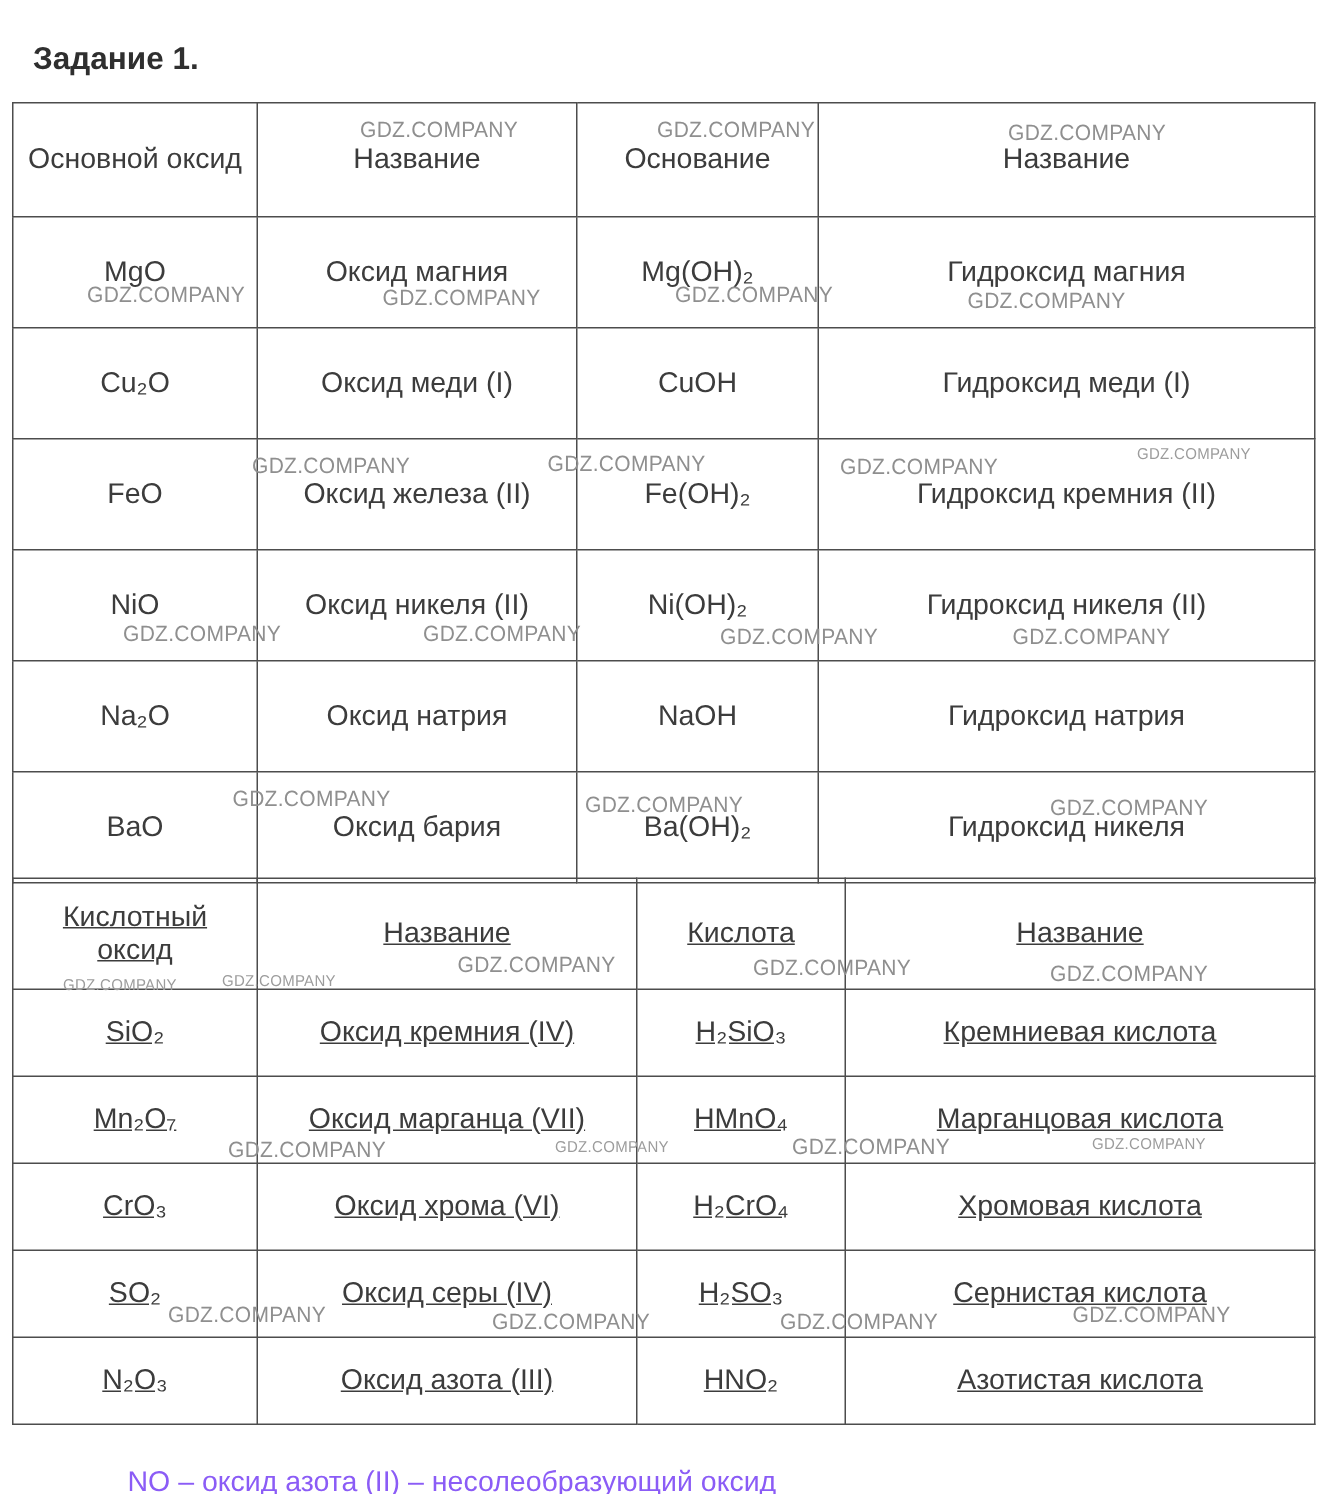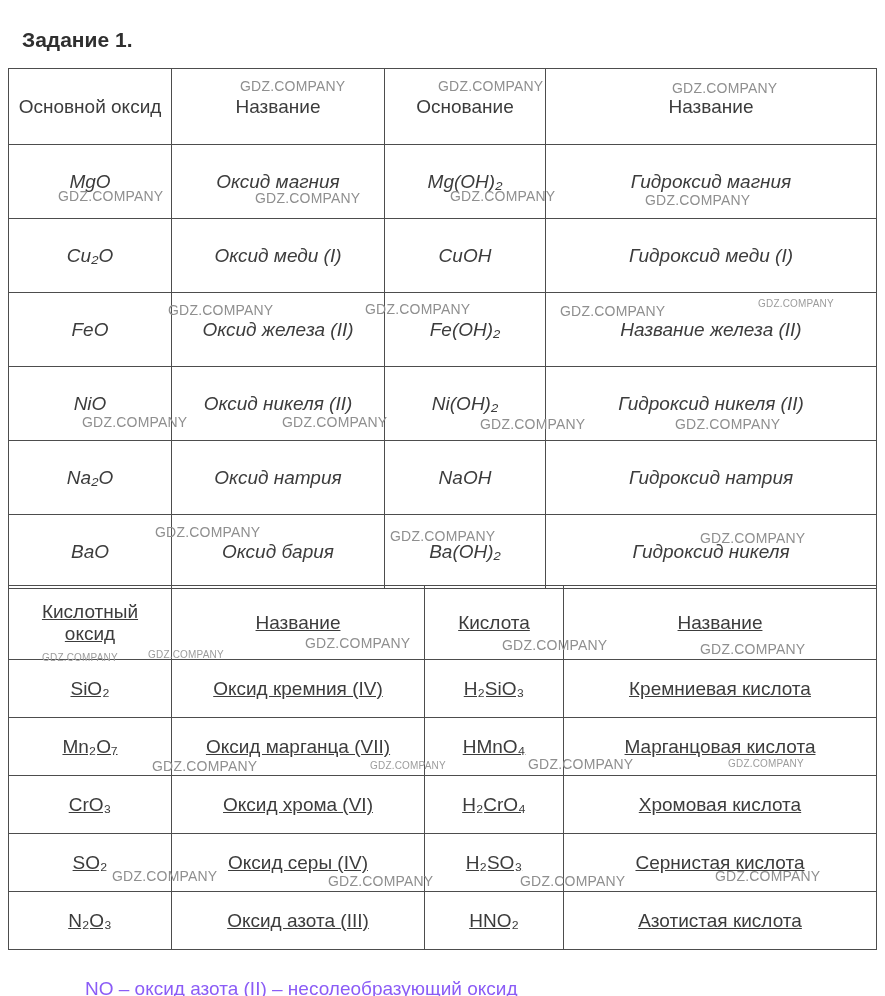--- a/index.html
+++ b/index.html
@@ -35,21 +35,21 @@
     text-align: center;
     vertical-align: middle;
     font-weight: normal;
     font-size: 19px;
     color: #3c3c3c;
     padding: 2px 6px;
     overflow: hidden;
   }
   #table1 { top: 48px; }
   #table1 th { height: 76px; }
-  #table1 td { height: 74px; font-style: italic; }
+  #table1 td { height: 74px; }
   #table2 { top: 565px; text-decoration: underline; }
   #table2 th { height: 74px; }
   #table2 td { height: 58px; }
   .note {
     position: absolute;
     left: 85px;
     top: 958px;
     font-size: 19px;
     color: #8b5cf6;
   }
@@ -99,21 +99,21 @@
       <tr>
         <td>Cu₂O</td>
         <td>Оксид меди (I)</td>
         <td>CuOH</td>
         <td>Гидроксид меди (I)</td>
       </tr>
       <tr>
         <td>FeO</td>
         <td>Оксид железа (II)</td>
         <td>Fe(OH)₂</td>
-        <td>Название железа (II)</td>
+        <td>Гидроксид кремния (II)</td>
       </tr>
       <tr>
         <td>NiO</td>
         <td>Оксид никеля (II)</td>
         <td>Ni(OH)₂</td>
         <td>Гидроксид никеля (II)</td>
       </tr>
       <tr>
         <td>Na₂O</td>
         <td>Оксид натрия</td>

